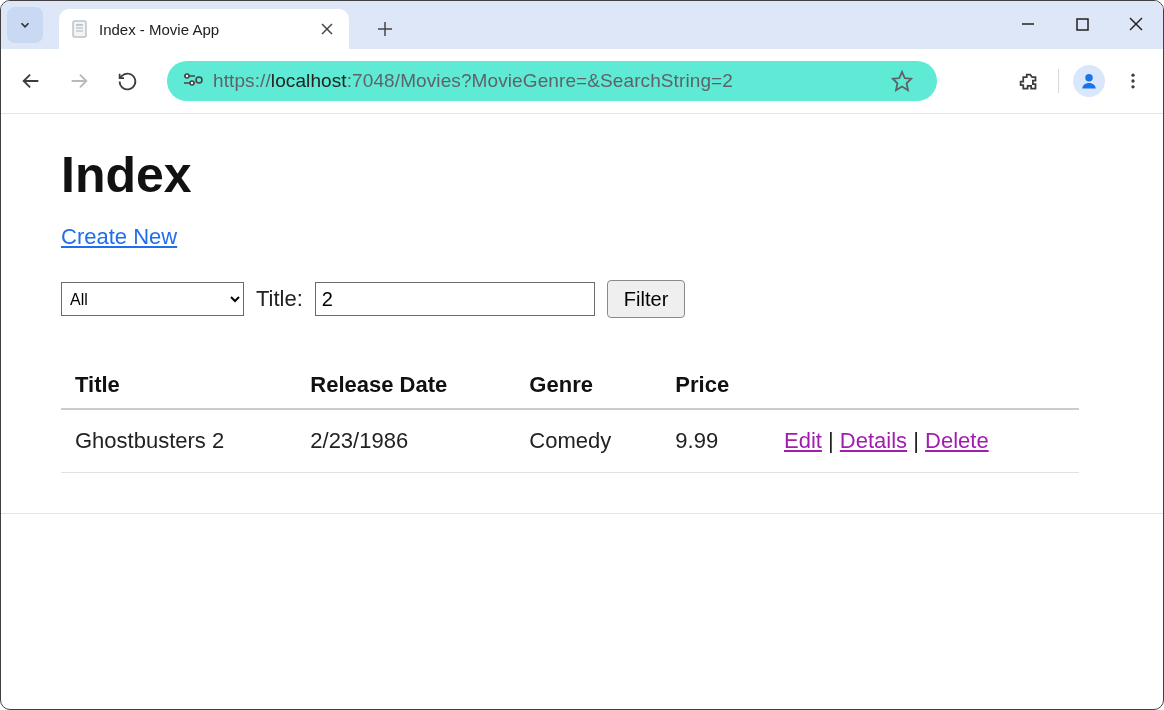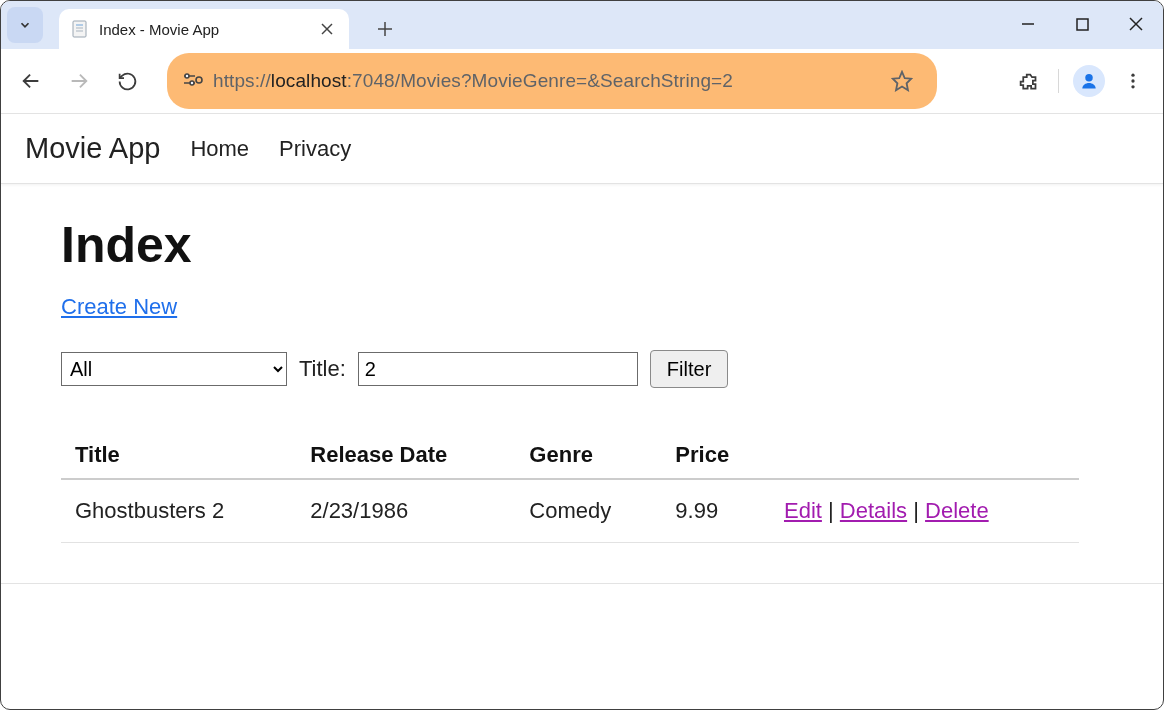--- a/index.html
+++ b/index.html
@@ -14,40 +14,40 @@
   .tab .favicon { width:18px; height:18px; margin-right:10px; display:flex; align-items:center; justify-content:center; }
   .tab .tab-title { font-size:15px; color:#222; flex:1; }
   .tab .tab-close { width:20px; height:20px; display:flex; align-items:center; justify-content:center; color:#444; font-size:15px; }
   .new-tab-btn { width:32px; height:32px; margin-left:20px; margin-bottom:4px; display:flex; align-items:center; justify-content:center; color:#444; font-size:22px; }
   .window-controls { position:absolute; right:0; top:0; height:46px; display:flex; }
   .win-btn { width:54px; display:flex; align-items:center; justify-content:center; color:#222; font-size:15px; }
 
   .toolbar { background:#fff; height:64px; display:flex; align-items:center; padding:0 10px; gap:8px; }
   .tbtn { width:40px; height:40px; border-radius:20px; display:flex; align-items:center; justify-content:center; color:#3c3c3c; }
   .tbtn.disabled { color:#b9b9b9; }
-  .omnibox { flex:1; max-width:770px; height:56px; background:#fdba74; border-radius:22px; display:flex; align-items:center; padding:0 14px; margin-left:12px; }
+  .omnibox { flex:1; max-width:770px; height:40px; background:#5eead4; border-radius:22px; display:flex; align-items:center; padding:0 14px; margin-left:12px; }
   .omni-icon { display:flex; align-items:center; justify-content:center; margin-right:10px; color:#444; }
   .url { font-size:19px; color:#5f6368; letter-spacing:0.1px; white-space:nowrap; }
   .url .host { color:#222; }
   .omni-right { margin-left:auto; display:flex; align-items:center; }
   .right-icons { margin-left:auto; display:flex; align-items:center; gap:4px; }
   .right-icons .div { width:1px; height:24px; background:#d8d8d8; margin:0 6px; }
   .profile-circle { width:32px; height:32px; border-radius:16px; background:#d9e7fd; display:flex; align-items:center; justify-content:center; }
   .thin-sep { height:1px; background:#e5e5e5; }
 
   
   .page { background:#fff; }
   .navbar { display:flex; align-items:center; height:70px; padding:0 24px; border-bottom:1px solid #e3e3e3; box-shadow:0 1px 3px rgba(0,0,0,0.06); gap:30px; }
   .brand { font-size:29px; color:#222; font-weight:400; }
   .navlink { font-size:22px; color:#222; }
   .main { padding:22px 84px 0 60px; }
   h1 { font-size:50px; font-weight:700; margin:10px 0 20px; color:#111; }
   .create-link { font-size:22px; color:#1f6feb; text-decoration:underline; }
   .filter-row { margin-top:30px; display:flex; align-items:center; gap:12px; }
-  select { font-size:20px; height:34px; width:226px; border:1px solid #6b6b6b; background:#fff; padding-left:4px; }
+  select { font-size:16px; height:34px; width:183px; border:1px solid #6b6b6b; background:#fff; padding-left:4px; }
   .title-label { font-size:22px; color:#222; }
   .title-input { font-size:20px; height:34px; width:280px; border:1px solid #6b6b6b; padding:2px 6px; background:#fff; }
   .filter-btn { font-size:20px; height:38px; padding:1px 16px; border:1px solid #8a8a8a; background:#efefef; border-radius:4px;text-align:center; }
   table { width:100%; border-collapse:collapse; margin-top:44px; font-size:22px; }
   th { text-align:left; font-weight:700; padding:10px 14px; border-bottom:2px solid #ccc; color:#111; }
   td { padding:18px 14px; border-bottom:1px solid #e2e2e2; color:#222; }
   .actions a { color:#a21caf; text-decoration:underline; }
   .actions .sep { color:#222; }
   .footer-sep { height:1px; background:#e3e3e3; margin-top:40px; }
   .footer { padding:18px 60px; font-size:22px; color:#333; }
@@ -169,25 +169,20 @@
             <circle cx="12" cy="5" r="2"></circle>
             <circle cx="12" cy="12" r="2"></circle>
             <circle cx="12" cy="19" r="2"></circle>
           </svg>
       </div>
     </div>
   </div>
   <div class="thin-sep"></div>
 
   <div class="page">
-    <div class="navbar">
-      <span class="brand">Movie App</span>
-      <span class="navlink">Home</span>
-      <span class="navlink">Privacy</span>
-    </div>
 
     <div class="main">
       <h1>Index</h1>
       <a href="#" class="create-link">Create New</a>
 
       <div class="filter-row">
         <select>
           <option>All</option>
         </select>
         <span class="title-label">Title:</span>

